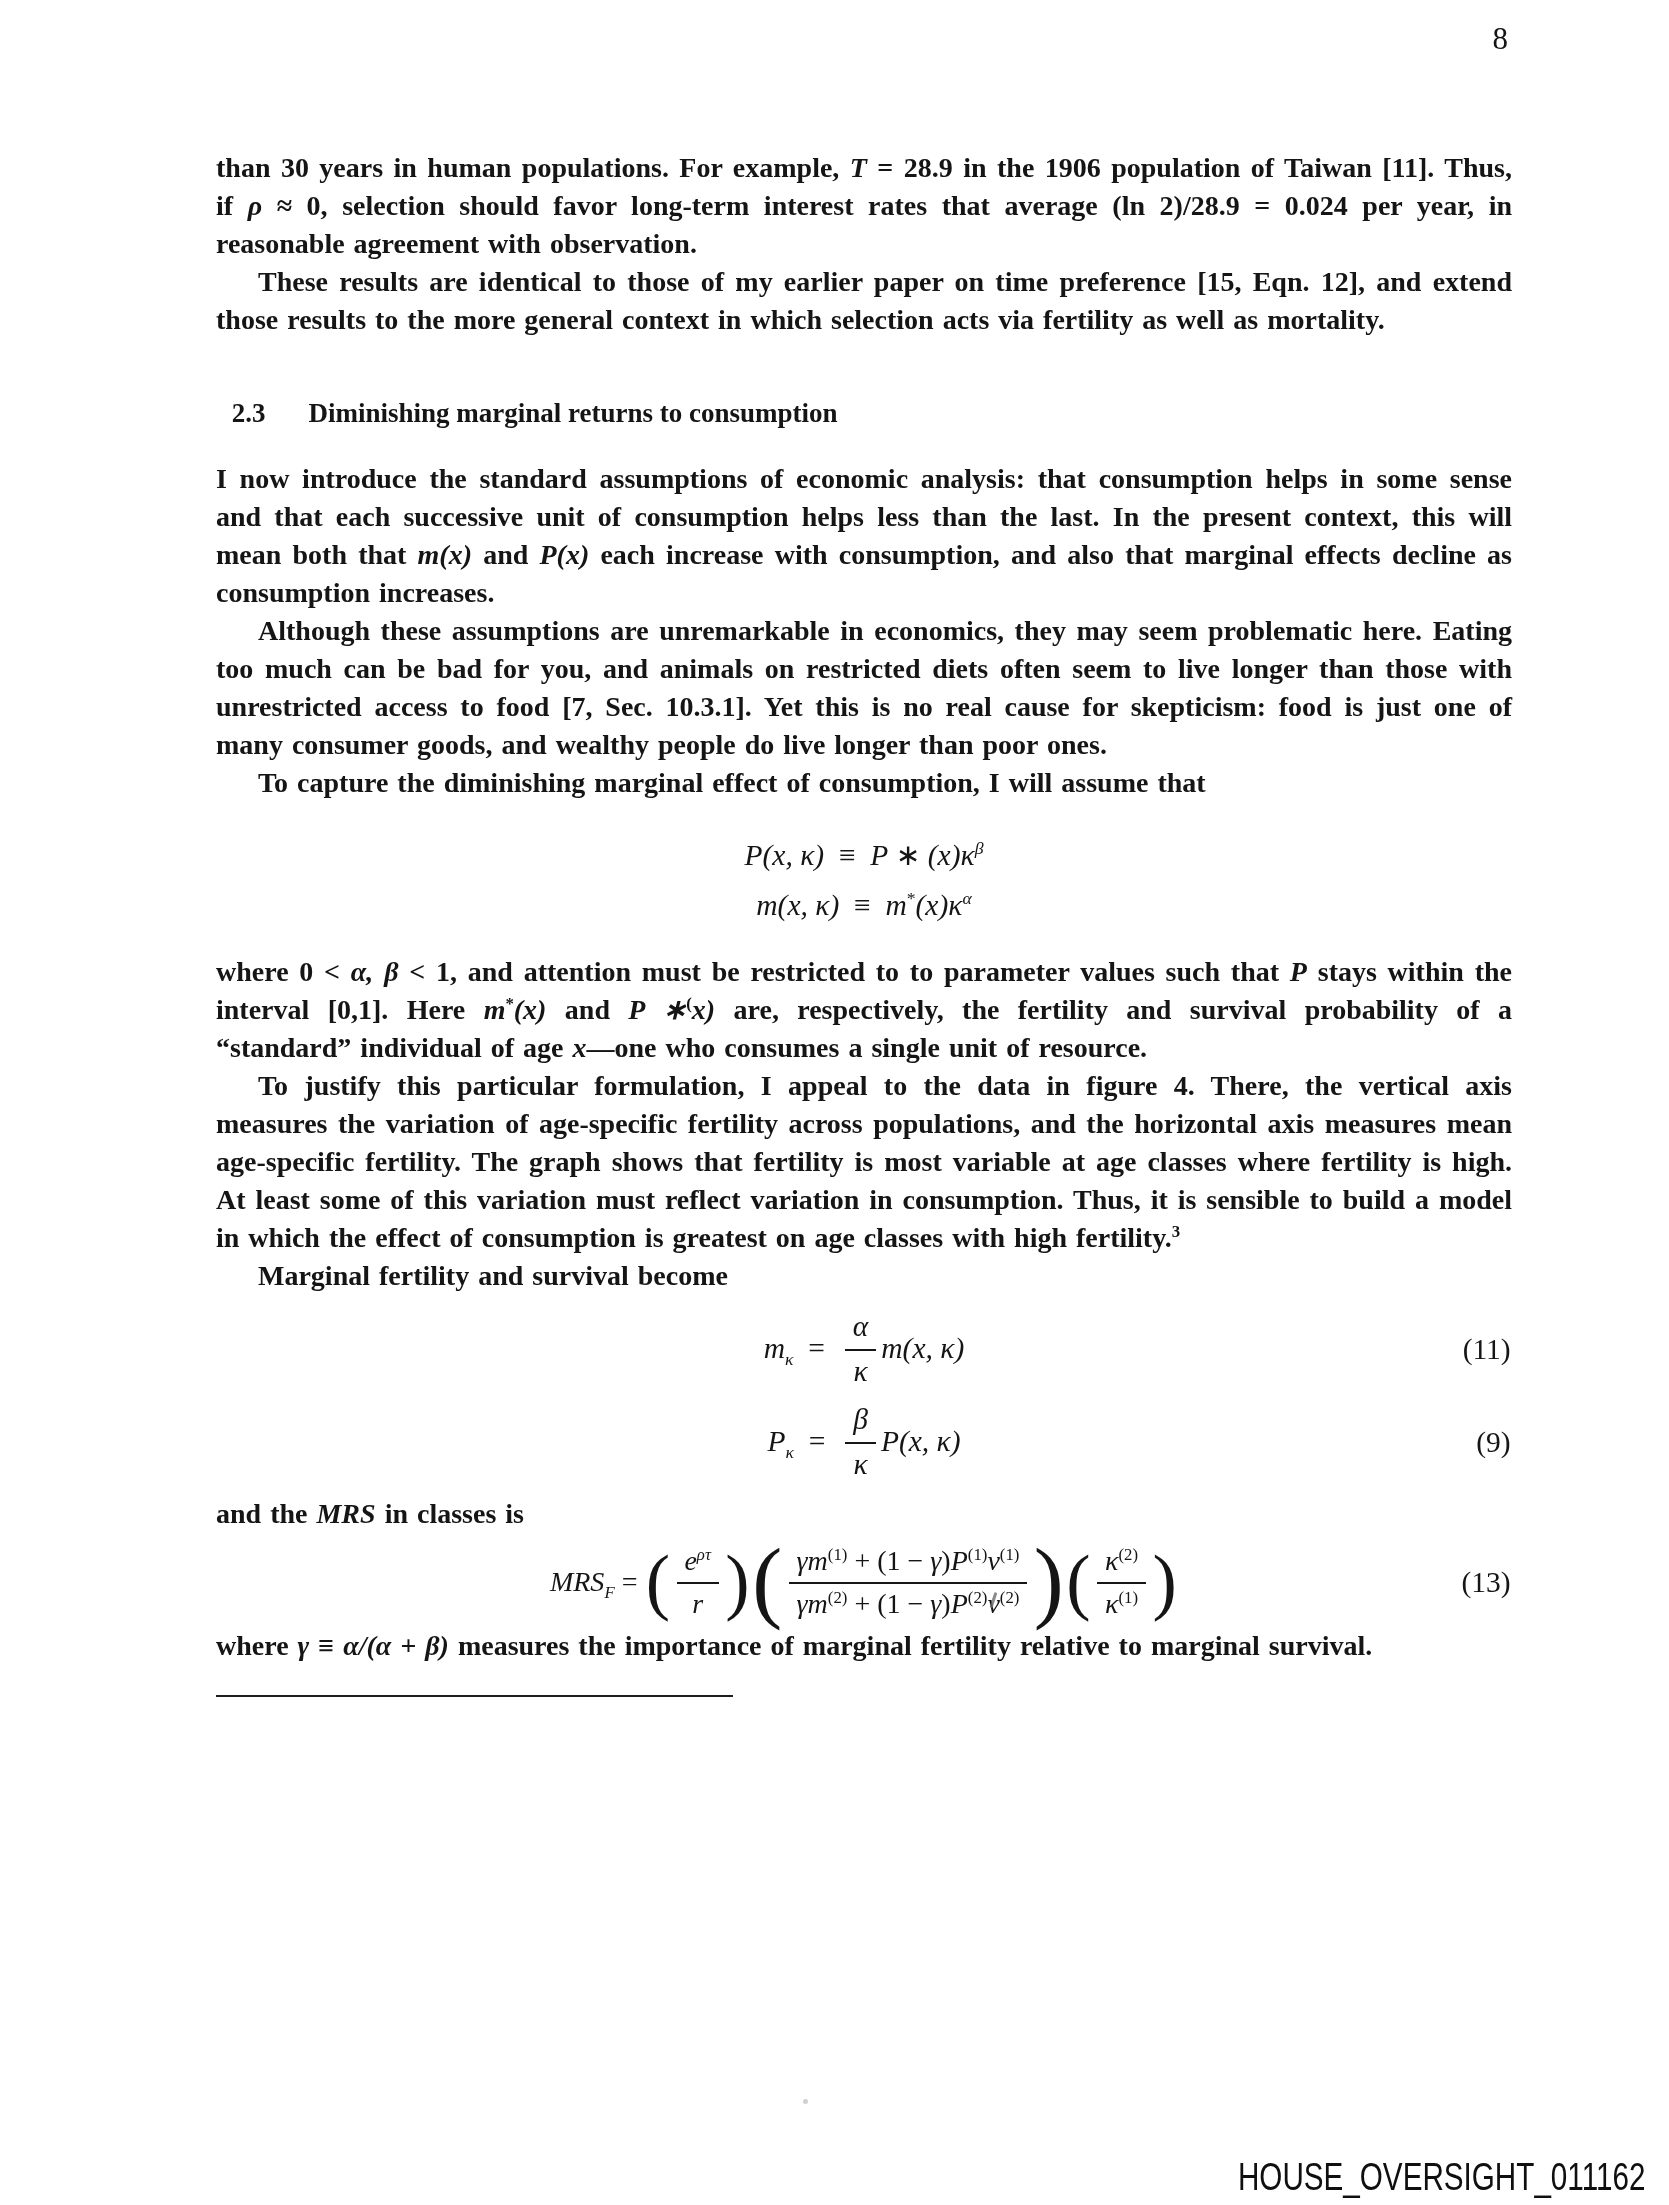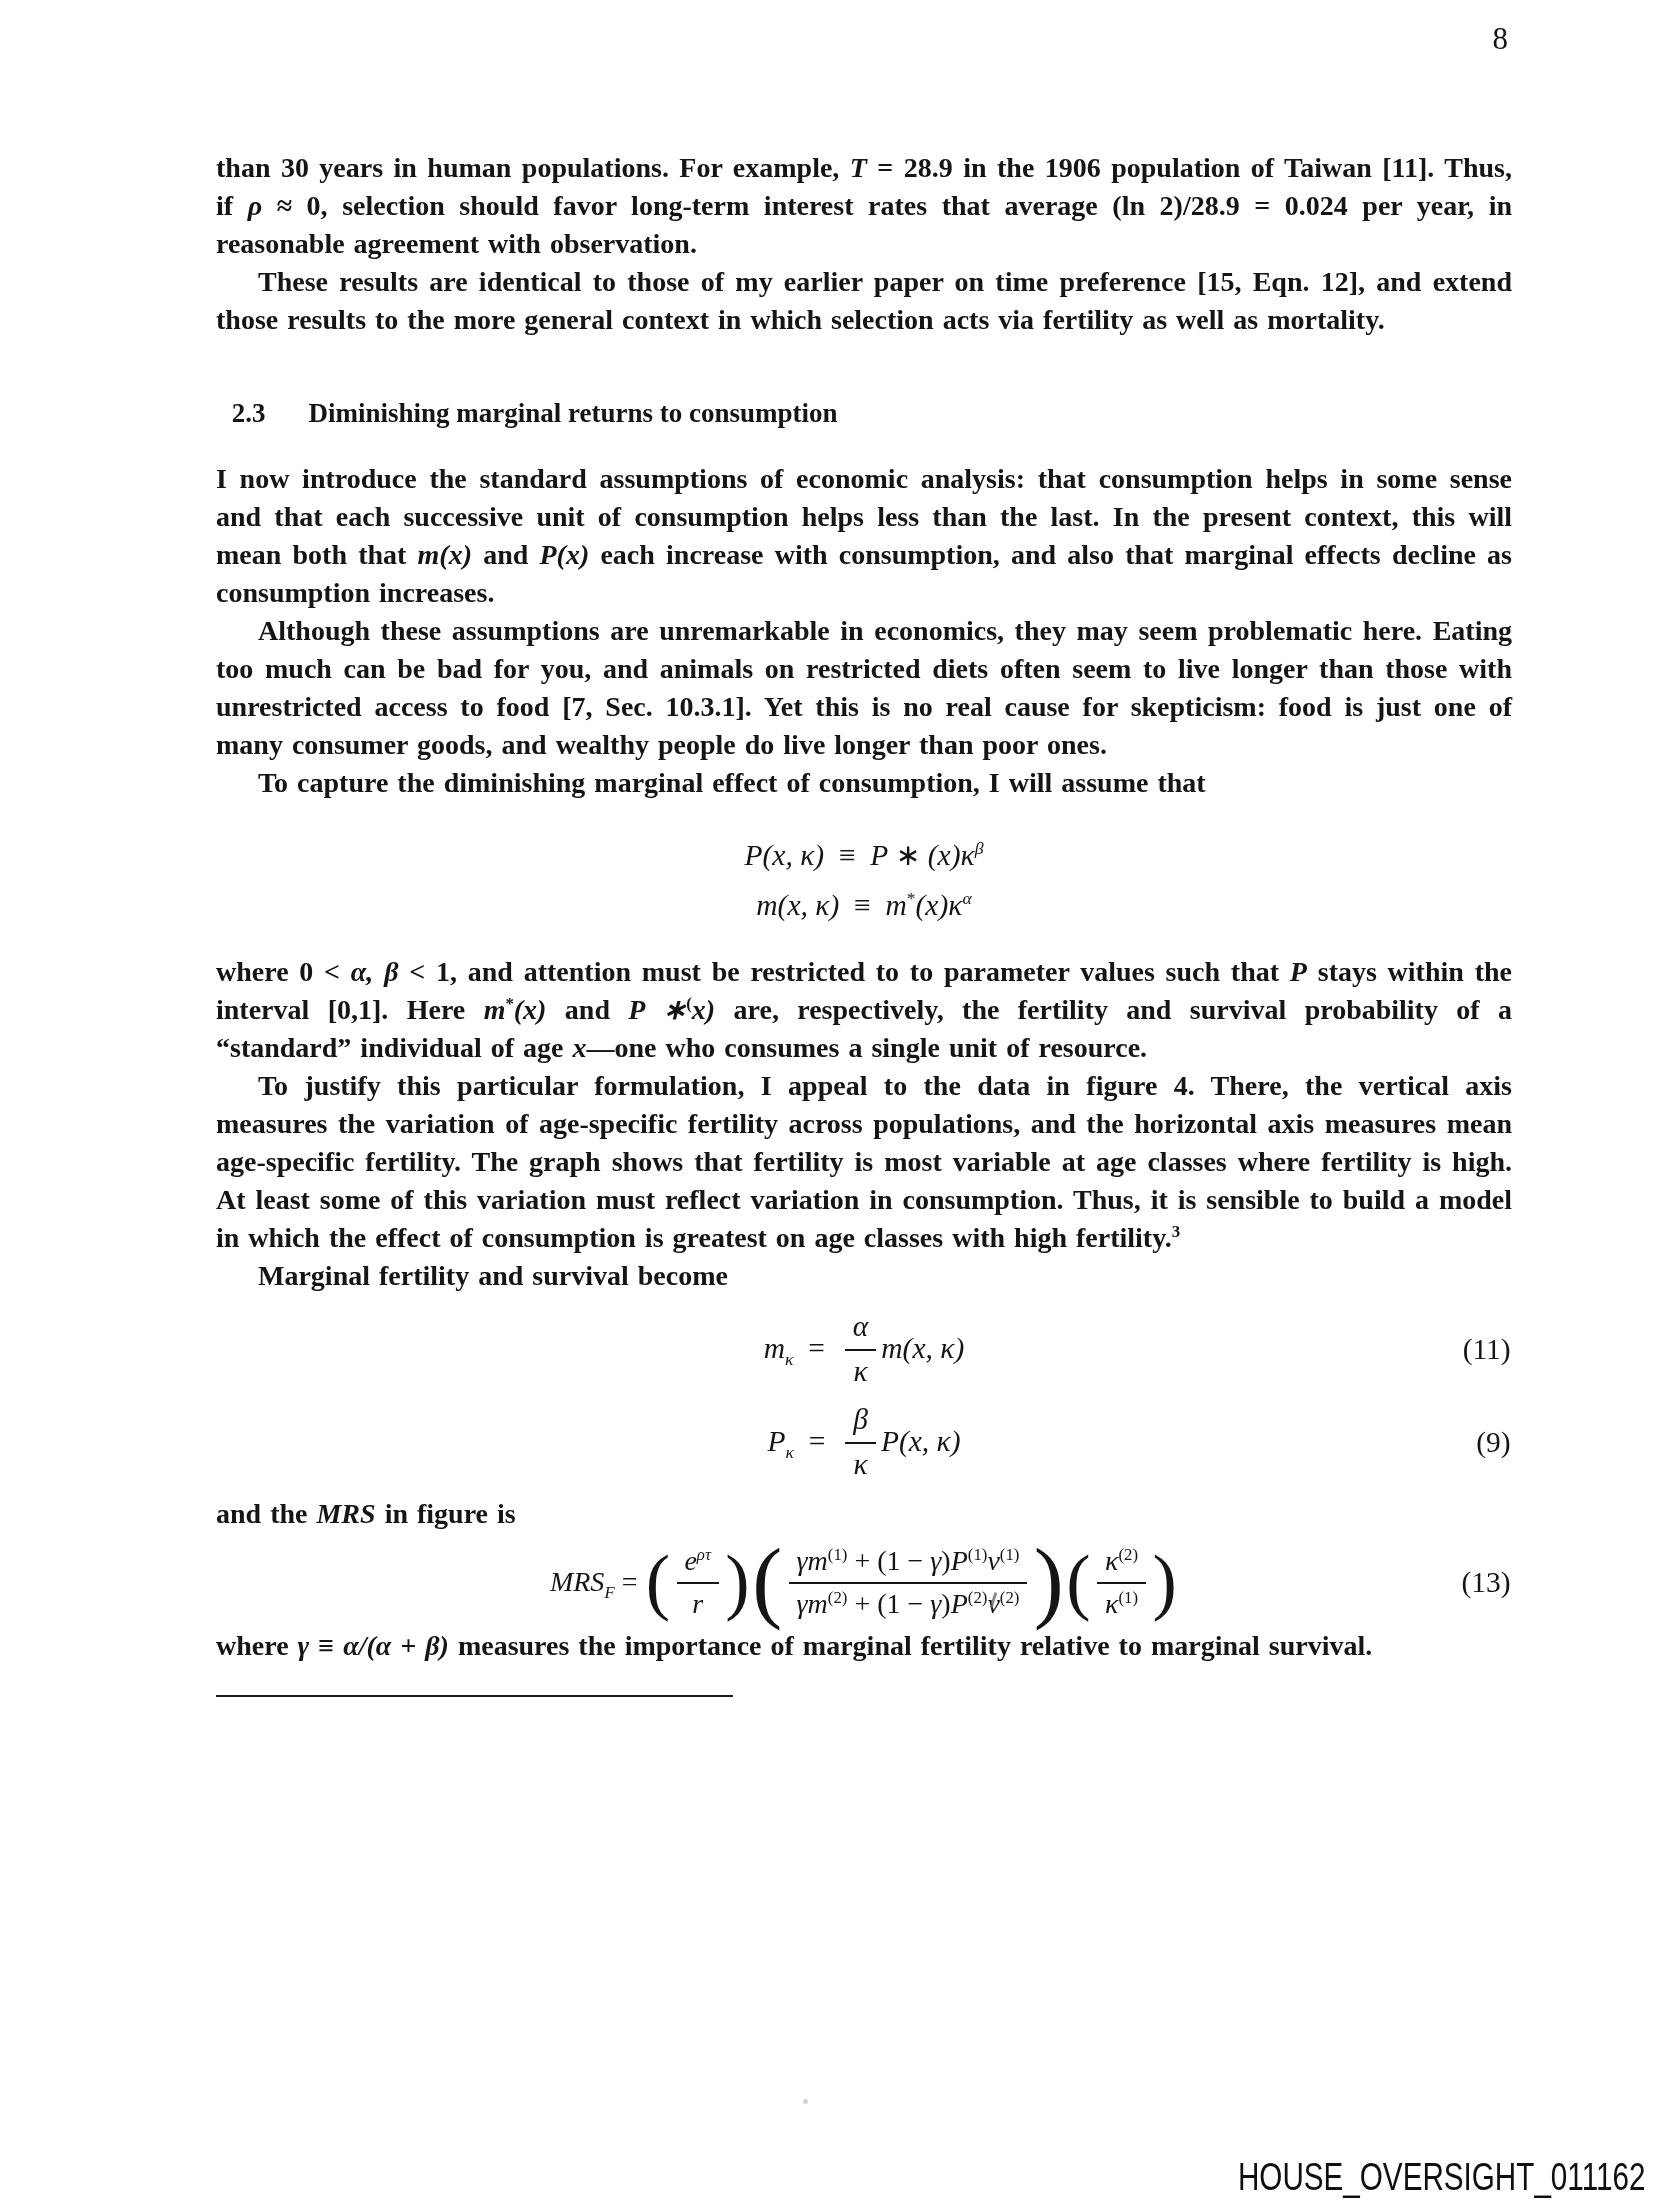--- a/index.html
+++ b/index.html
@@ -80,21 +80,21 @@
     <div class="eqrow">
       <span><span class="it">P</span><span class="it sub">κ</span><span>&nbsp;&nbsp;=&nbsp;&nbsp;</span></span>
       <span class="frac">
         <span class="fnum"><span class="it">β</span></span>
         <span class="fden"><span class="it">κ</span></span>
       </span>
       <span><span class="it">P(x, κ)</span></span>
       <span class="eqnum">(9)</span>
     </div>
 
-    <p class="bt"><span>and the </span><span class="it">MRS</span><span> in figure is</span></p>
+    <p class="bt"><span>and the </span><span class="it">MRS</span><span> in classes is</span></p>
 
     <div class="eqrow eq13row">
       <span><span class="it">MRS</span><span class="it sub">F</span><span>&nbsp;=&nbsp;</span></span>
       <span class="paren pm">(</span>
       <span class="frac">
         <span class="fnum"><span class="it">e</span><span class="it sup">ρτ</span></span>
         <span class="fden"><span class="it">r</span></span>
       </span>
       <span class="paren pm">)</span>
       <span class="paren pl">(</span>

